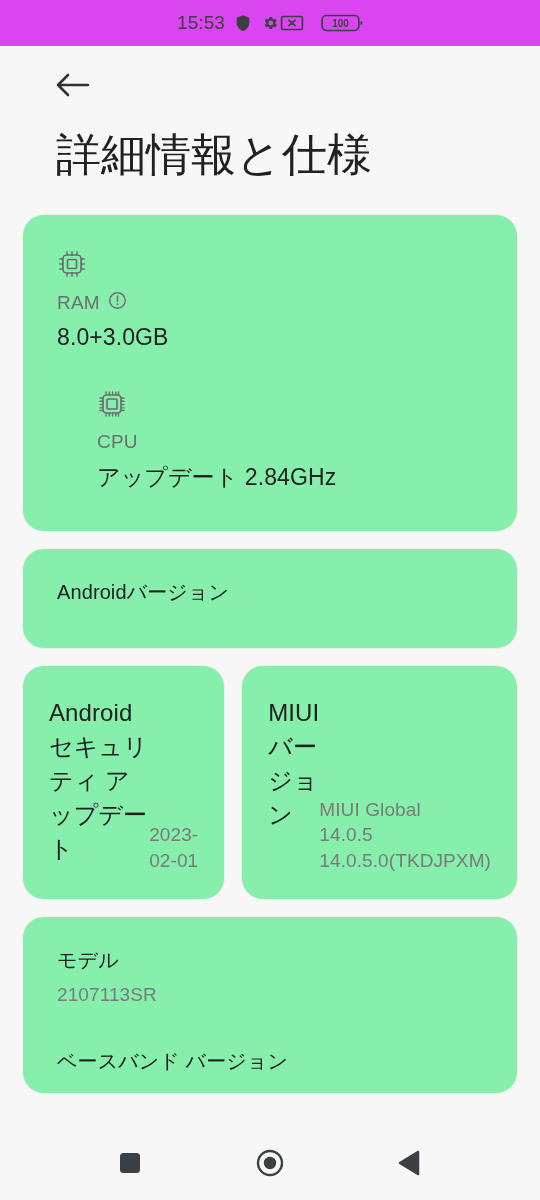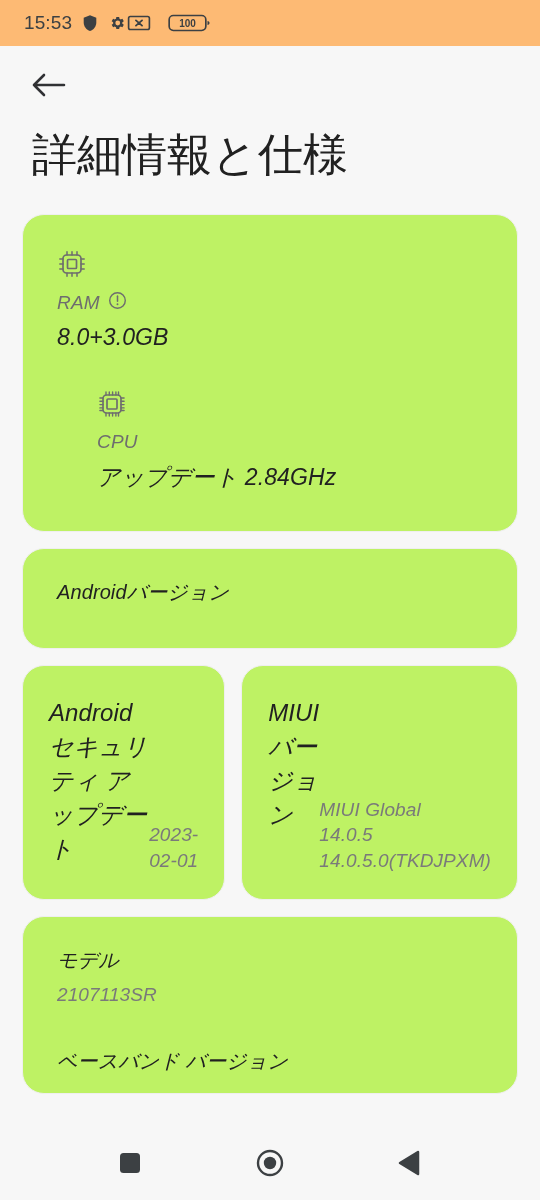--- a/index.html
+++ b/index.html
@@ -17,37 +17,38 @@
     color:#202124;
     position:relative;
     -webkit-font-smoothing:antialiased;
   }
 
   
   .statusbar {
     height:46px;
     display:flex;
     align-items:center;
-    justify-content:flex-start;
+    justify-content:center;
     padding:0 22px 0 24px;
-    background:#fdba74;
+    background:#d946ef;
   }
   .sb-left { display:flex; align-items:center; gap:9px; }
   .sb-right { display:flex; align-items:center; gap:16px; }
   .sb-time {
     font-size:19px;
     font-weight:500;
     letter-spacing:.1px;
     color:#3c4043;
   }
   .sb-icon { display:flex; align-items:center; }
 
   
   .appbar {
     padding:14px 0 0 0;
+    margin-left:24px;
   }
   .back-btn {
     width:56px;
     height:52px;
     margin-left:20px;
     display:flex;
     align-items:center;
     justify-content:flex-start;
     padding-left:10px;
     cursor:pointer;
@@ -68,25 +69,24 @@
     position:absolute;
     top:214px;
     left:0;
     right:0;
     bottom:70px;
     overflow:hidden;
     padding:0 22px;
   }
 
   .card {
-    background:#bef264;
+    background:#86efac;
     border-radius:22px;
     border:1px solid #efefef;
     margin-bottom:16px;
-    font-style:italic;
   }
 
   
   .card-spec { padding:34px 34px 38px 34px; }
   .spec-block + .spec-block { margin-top:38px;margin-left:40px; }
   .spec-icon { margin-bottom:12px; height:30px; }
   .spec-label {
     display:flex;
     align-items:center;
     gap:8px;

